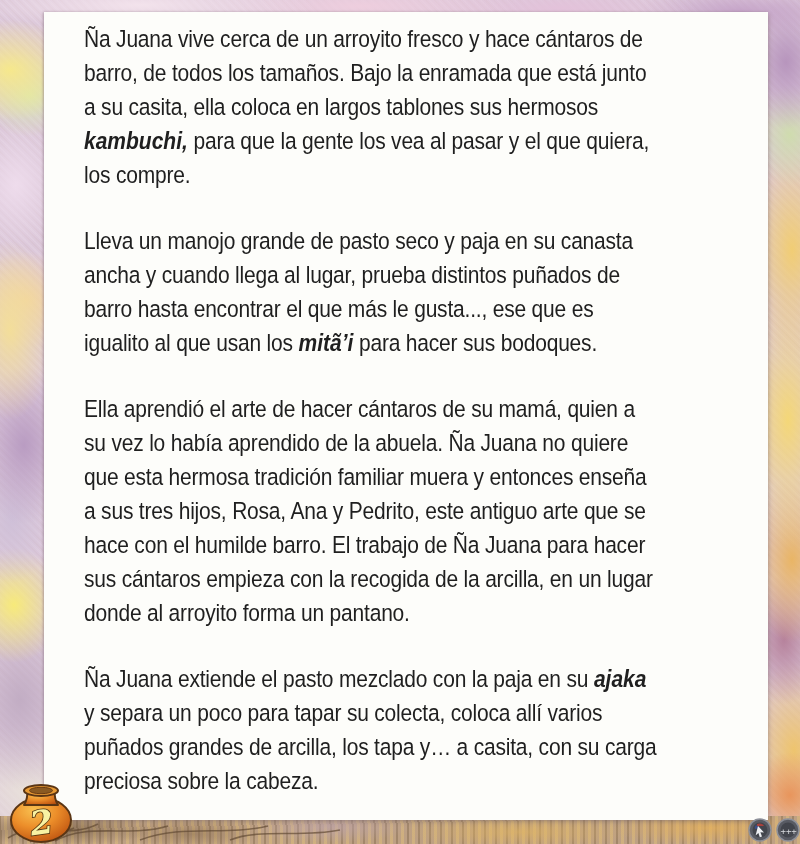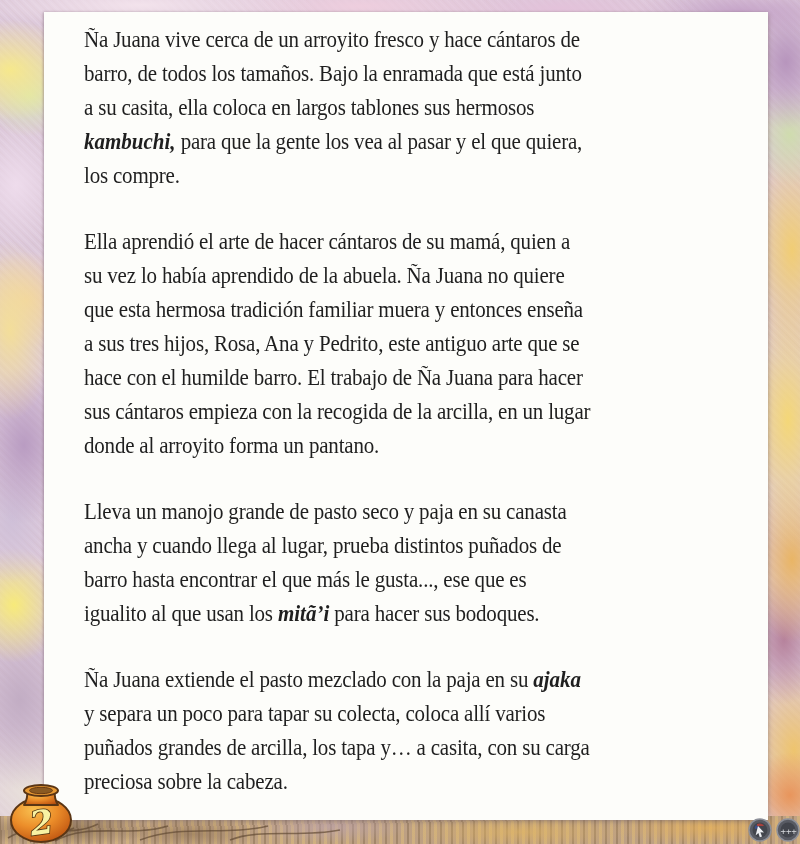--- a/index.html
+++ b/index.html
@@ -48,21 +48,20 @@
       radial-gradient(150px 24px at 520px 16px, rgba(226,181,96,.65),rgba(226,181,96,0) 75%),
       radial-gradient(130px 24px at 710px 12px, rgba(231,176,86,.7), rgba(231,176,86,0) 75%),
       repeating-linear-gradient(88deg, rgba(105,82,55,.32) 0 2px, rgba(0,0,0,0) 2px 5px, rgba(236,201,122,.38) 5px 8px, rgba(0,0,0,0) 8px 11px);
   }
   .branches { position:absolute; left:0; bottom:0; }
   
   .page {
     position:absolute; left:44px; top:12px; width:724px; height:808px;
     background:#fdfdfa;
     box-shadow:-1px 0 2px rgba(140,120,135,.45), 1px 2px 4px rgba(120,100,95,.40);
-    font-family:Liberation Serif, serif;
   }
   .text-block { padding:10px 0 0 40px; color:#1f1f1f; font-size:21px; letter-spacing:-0.2px; }
   .para { margin:0 0 32px 0; }
   .line { white-space:nowrap; height:34px; line-height:34px; transform:scaleY(1.13); transform-origin:0 50%; }
   .gw { font-weight:bold; font-style:italic; letter-spacing:0; }
   
   .pot-wrap { position:absolute; left:5px; top:782px; width:74px; height:62px; z-index:6; }
   
   .badges { position:absolute; left:746px; top:816px; width:56px; height:28px; z-index:6; }
 </style>
@@ -89,34 +88,34 @@
 
       <div class="para">
         <div class="line">Ña Juana vive cerca de un arroyito fresco y hace cántaros de</div>
         <div class="line">barro, de todos los tamaños. Bajo la enramada que está junto</div>
         <div class="line">a su casita, ella coloca en largos tablones sus hermosos</div>
         <div class="line"><span></span><span class="gw">kambuchi,</span><span> para que la gente los vea al pasar y el que quiera,</span></div>
         <div class="line">los compre.</div>
       </div>
 
       <div class="para">
+        <div class="line">Lleva un manojo grande de pasto seco y paja en su canasta</div>
+        <div class="line">ancha y cuando llega al lugar, prueba distintos puñados de</div>
+        <div class="line">barro hasta encontrar el que más le gusta..., ese que es</div>
+        <div class="line"><span>igualito al que usan los </span><span class="gw">mitã’i</span><span> para hacer sus bodoques.</span></div>
+      </div>
+
+      <div class="para">
         <div class="line">Ella aprendió el arte de hacer cántaros de su mamá, quien a</div>
         <div class="line">su vez lo había aprendido de la abuela. Ña Juana no quiere</div>
         <div class="line">que esta hermosa tradición familiar muera y entonces enseña</div>
         <div class="line">a sus tres hijos, Rosa, Ana y Pedrito, este antiguo arte que se</div>
         <div class="line">hace con el humilde barro. El trabajo de Ña Juana para hacer</div>
         <div class="line">sus cántaros empieza con la recogida de la arcilla, en un lugar</div>
         <div class="line">donde al arroyito forma un pantano.</div>
-      </div>
-
-      <div class="para">
-        <div class="line">Lleva un manojo grande de pasto seco y paja en su canasta</div>
-        <div class="line">ancha y cuando llega al lugar, prueba distintos puñados de</div>
-        <div class="line">barro hasta encontrar el que más le gusta..., ese que es</div>
-        <div class="line"><span>igualito al que usan los </span><span class="gw">mitã’i</span><span> para hacer sus bodoques.</span></div>
       </div>
 
       <div class="para">
         <div class="line"><span>Ña Juana extiende el pasto mezclado con la paja en su </span><span class="gw">ajaka</span><span></span></div>
         <div class="line">y separa un poco para tapar su colecta, coloca allí varios</div>
         <div class="line">puñados grandes de arcilla, los tapa y… a casita, con su carga</div>
         <div class="line">preciosa sobre la cabeza.</div>
       </div>
 
     </div>

